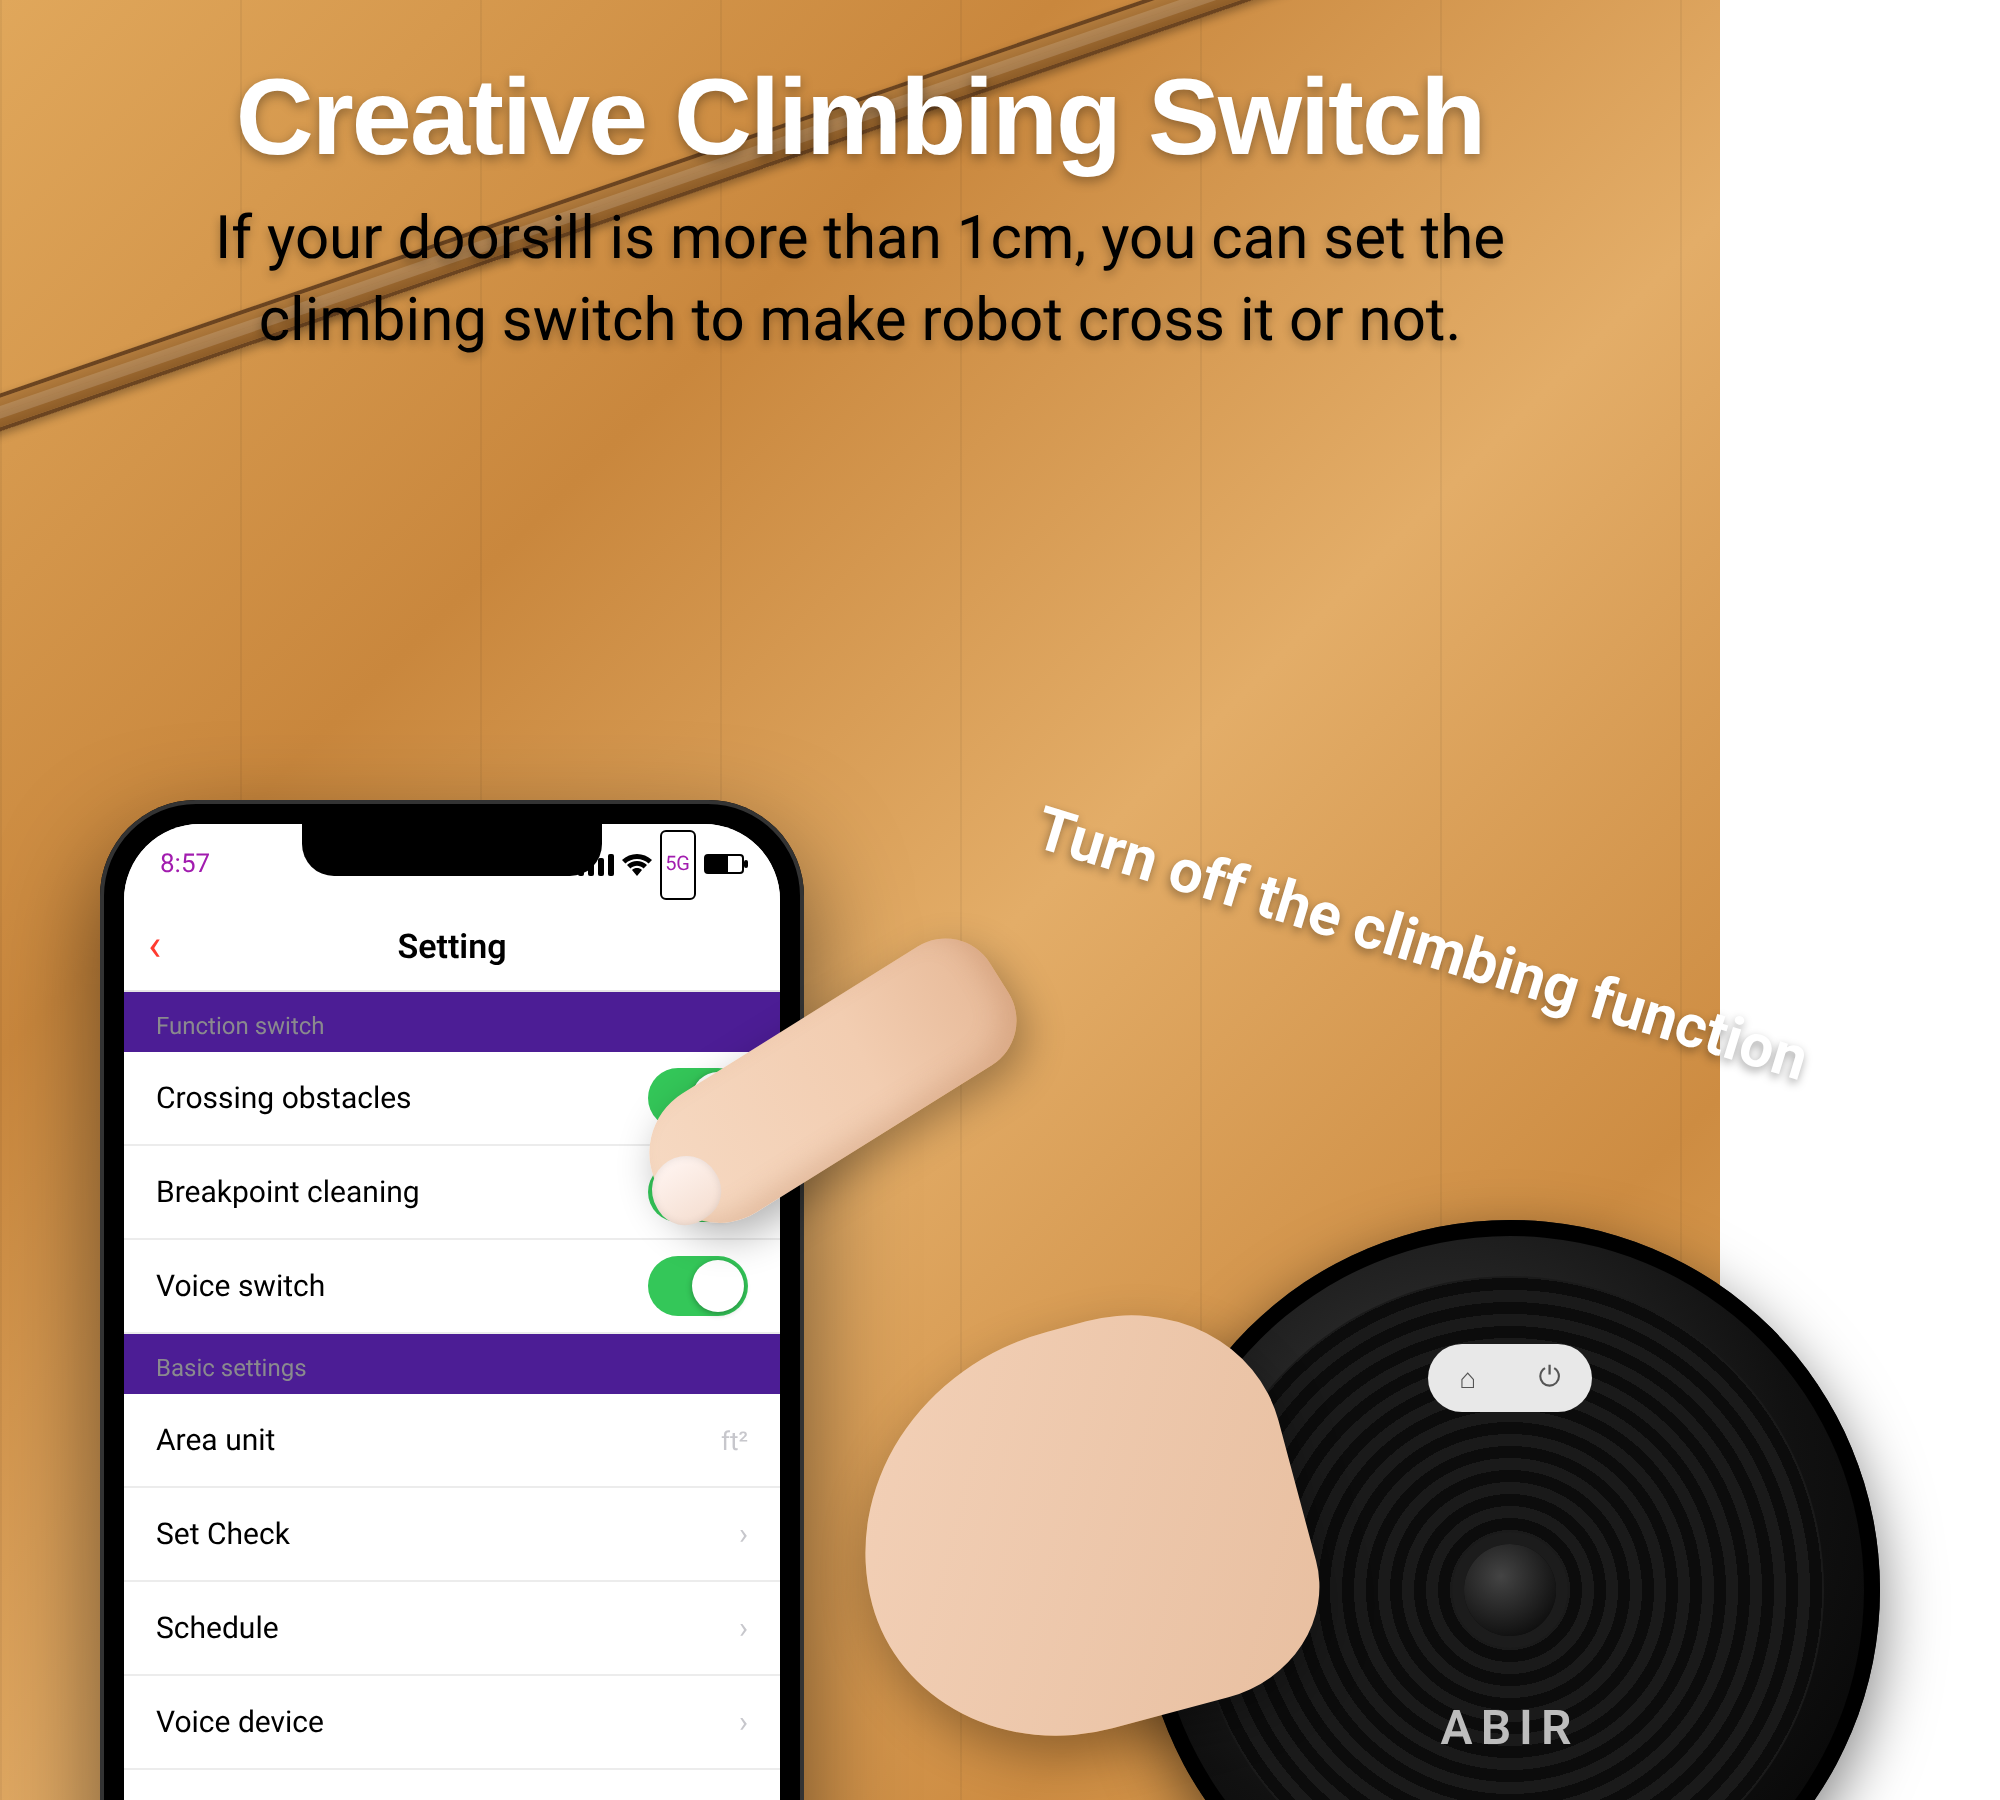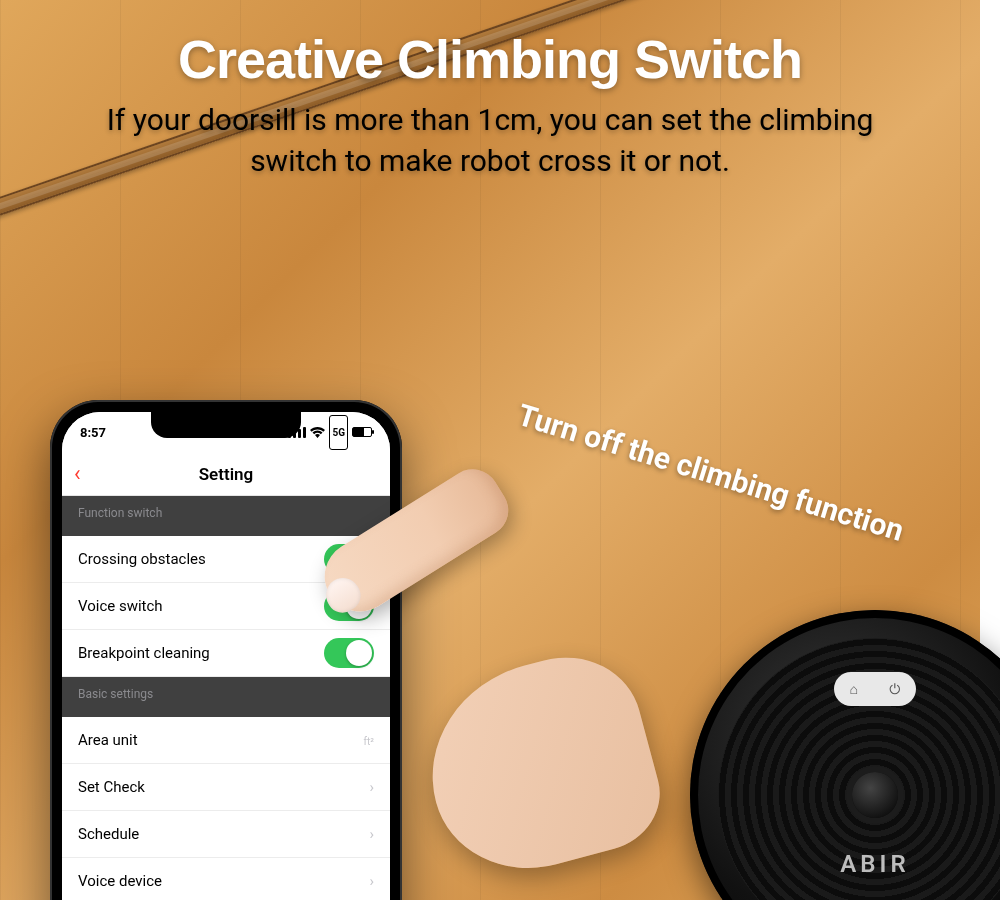--- a/index.html
+++ b/index.html
@@ -1,17 +1,17 @@
 <!DOCTYPE html>
 <html><head>
 <meta charset="utf-8">
 <style>
   * { margin:0; padding:0; box-sizing:border-box; }
   html,body { width:1000px; height:900px; overflow:hidden; font-family:-apple-system,BlinkMacSystemFont,"Segoe UI",Roboto,Arial,sans-serif; }
-  .stage { position:relative; width:980px; height:900px; background:#d99a4a; }
+  .stage { position:relative; width:860px; height:900px; background:#d99a4a; }
   
   .floor { position:absolute; inset:0; background:
     repeating-linear-gradient(90deg, rgba(0,0,0,0.05) 0 1px, transparent 1px 120px),
     linear-gradient(135deg,#e0a75b 0%,#c9873d 30%,#e3ad68 55%,#cd8c42 80%,#e0a75b 100%);
   }
   
   .sill { position:absolute; width:1700px; height:18px; left:-300px; top:300px;
     transform:rotate(-19deg); transform-origin:0 0;
     background:linear-gradient(#b07a3c,#8e5d28);
     border-top:2px solid #6b4420; border-bottom:2px solid #6b4420;
@@ -40,36 +40,36 @@
     background:#e8e8e8;border-radius:17px;display:flex;align-items:center;justify-content:space-around;font-size:14px;color:#555;}
   .robot-label{position:absolute;left:50%;bottom:102px;transform:translateX(-50%);color:#bdbdbd;font-size:24px;letter-spacing:4px;font-weight:600;}
   
   .phone { position:absolute; left:50px; top:400px; width:352px; height:720px;
     background:#000; border-radius:48px; padding:12px;
     box-shadow:0 20px 50px rgba(0,0,0,0.5), inset 0 0 0 2px #333;}
   .screen { width:100%; height:100%; background:#f2f2f2; border-radius:38px; overflow:hidden; position:relative;}
   .notch { position:absolute; top:0; left:50%; transform:translateX(-50%); width:150px; height:26px;
     background:#000; border-bottom-left-radius:16px; border-bottom-right-radius:16px; z-index:5;}
   .statusbar { height:40px; background:#fff; display:flex; justify-content:space-between; align-items:center;
-    padding:0 18px; font-size:13px; font-weight:700; color:#000000;}
+    padding:0 18px; font-size:13px; font-weight:400; color:#a21caf;}
   .status-icons{display:flex;gap:4px;align-items:center;}
   .signal{display:inline-flex;gap:2px;align-items:flex-end;}
   .signal i{width:3px;background:#000;display:block;border-radius:1px;}
   .signal i:nth-child(1){height:5px;} .signal i:nth-child(2){height:7px;}
   .signal i:nth-child(3){height:9px;} .signal i:nth-child(4){height:11px;}
   .batt{width:20px;height:10px;border:1px solid #000;border-radius:2px;position:relative;}
   .batt::after{content:"";position:absolute;right:-3px;top:2px;width:2px;height:4px;background:#000;border-radius:1px;}
   .batt i{display:block;width:60%;height:100%;background:#000;}
   .navbar { height:44px; background:#fff; border-bottom:1px solid #e5e5e5; display:flex; align-items:center;
     justify-content:center; position:relative; font-size:17px; font-weight:600; color:#000;}
   .navbar .back{position:absolute;left:12px;color:#ff3b30;font-size:22px;font-weight:400;}
-  .section-hdr { background:#404040; color:#8a8a8e; font-size:12px; padding:10px 16px 16px;}
+  .section-hdr { background:#4c1d95; color:#8a8a8e; font-size:12px; padding:10px 16px 6px;}
   .row { background:#fff; border-bottom:1px solid #ececec; height:47px; display:flex; align-items:center;
     padding:0 16px; font-size:15px; color:#000; justify-content:space-between;}
-  .row .val{color:#c7c7cc;font-size:10px;max-width:170px;white-space:nowrap;overflow:hidden;text-overflow:ellipsis;}
+  .row .val{color:#c7c7cc;font-size:13px;max-width:170px;white-space:nowrap;overflow:hidden;text-overflow:ellipsis;}
   .row .chev{color:#c7c7cc;margin-left:6px;}
   .toggle{width:50px;height:30px;border-radius:15px;background:#34c759;position:relative;}
   .toggle .knob{position:absolute;right:2px;top:2px;width:26px;height:26px;border-radius:50%;background:#fff;
     box-shadow:0 1px 3px rgba(0,0,0,0.3);}
   
   .hand { position:absolute; left:330px; top:560px; width:230px; height:260px; pointer-events:none; z-index:4;}
   .finger { position:absolute; left:0; top:0; width:200px; height:70px;
     background:linear-gradient(95deg,#f6d9c2 0%,#f2cdb1 60%,#e6b896 100%);
     border-radius:40px 30px 30px 40px; transform:rotate(-32deg); transform-origin:left center;
     box-shadow:0 8px 20px rgba(0,0,0,0.3), inset -6px -6px 12px rgba(180,120,80,0.25);}
@@ -129,27 +129,27 @@
 
       <div class="section-hdr">Function switch</div>
 
       <div class="row">
         <span>Crossing obstacles</span>
         <span class="toggle">
             <span class="knob"></span>
           </span>
       </div>
       <div class="row">
-        <span>Voice switch</span>
+        <span>Breakpoint cleaning</span>
         <span class="toggle">
             <span class="knob"></span>
           </span>
       </div>
       <div class="row">
-        <span>Breakpoint cleaning</span>
+        <span>Voice switch</span>
         <span class="toggle">
             <span class="knob"></span>
           </span>
       </div>
 
       <div class="section-hdr">Basic settings</div>
 
       <div class="row">
         <span>Area unit</span>
         <span><span class="val">ft²</span></span>

